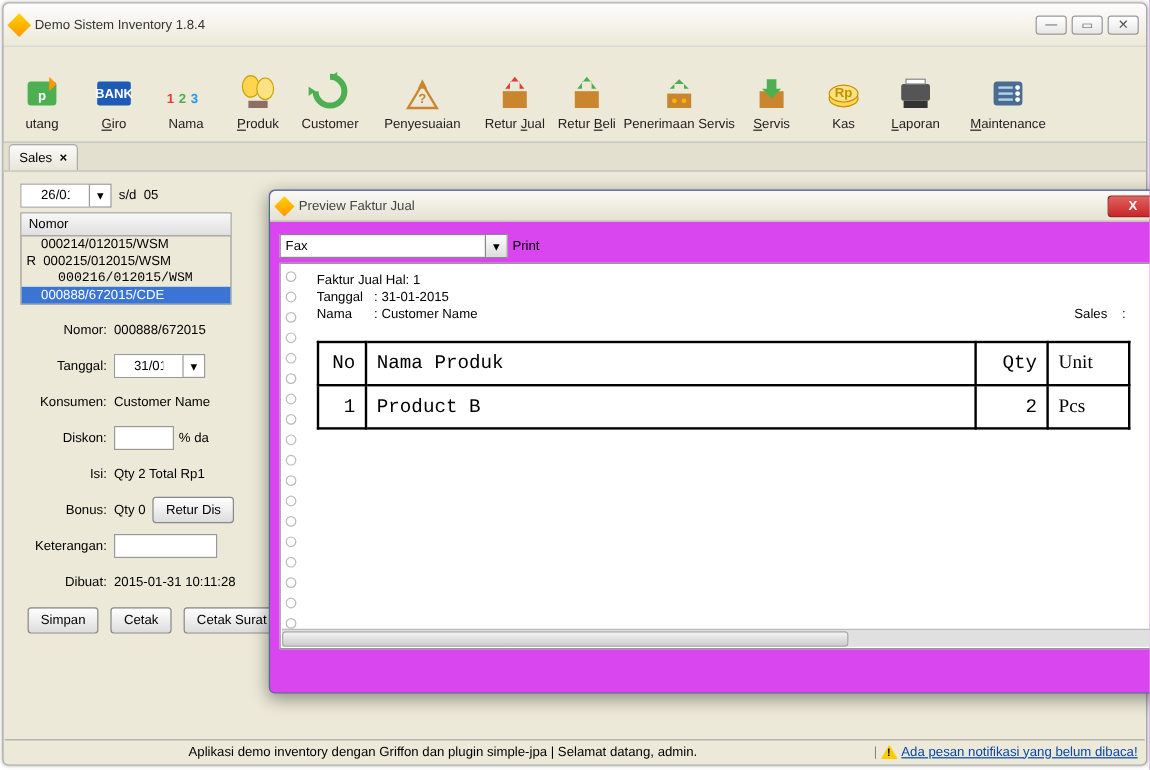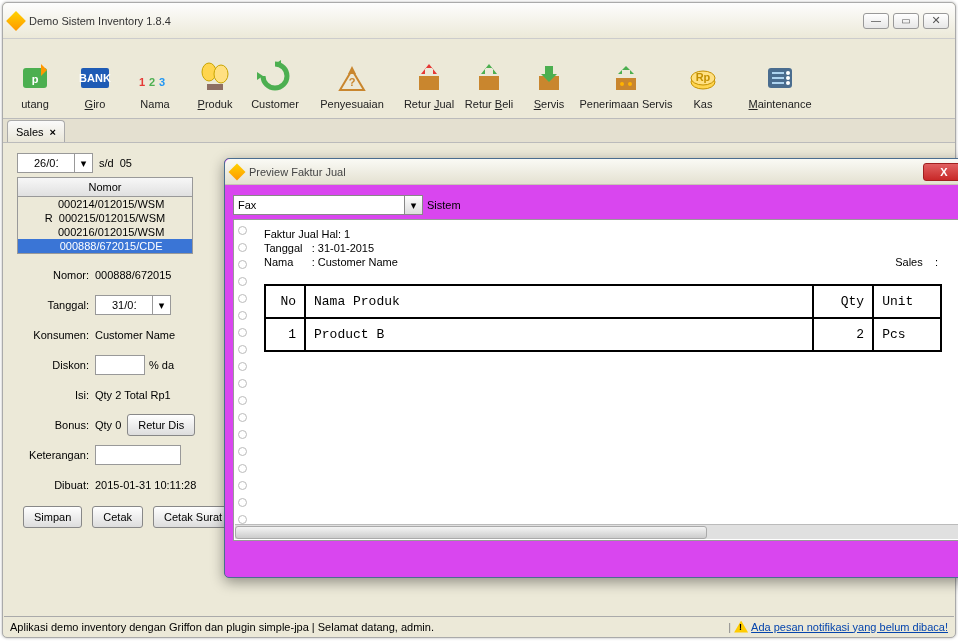--- a/index.html
+++ b/index.html
@@ -28,35 +28,35 @@
 .tab .tclose { font-weight:bold; cursor:pointer; }
 
 
 .content { padding: 10px 14px; }
 .filter-row { display:flex; align-items:center; gap:6px; margin-bottom: 4px; }
 .date-box { display:inline-flex; border:1px solid #999; background:#fff; height:20px; }
 .date-box input { border:none; width:56px; padding: 2px 16px; }
 .date-box .dd { width:18px; border-left:1px solid #999; display:flex; align-items:center; justify-content:center; cursor:pointer; }
 
 
-.listbox { border:1px solid #999; width: 176px; text-align: center; }
+.listbox { border:1px solid #999; width: 176px; }
 .listbox .hd { background: linear-gradient(#f7f7f7,#e0e0e0); padding:3px 6px; border-bottom:1px solid #999; }
 .listbox .row { padding:1px 4px; cursor:pointer; }
 .listbox .row.sel { background:#3a75d6; color:#fff; }
 
 
 .form { margin-top: 6px; }
 .form .frow { display:flex; align-items:center; height: 30px; }
 .form .flab { width: 78px; text-align:right; padding-right: 6px; }
 .txt { border:1px solid #999; background:#fff; height:20px; padding:2px 4px; width: 86px; }
 .btn { height:22px; padding:0 10px; border:1px solid #888; border-radius:3px; background: linear-gradient(#fff,#ddd); cursor:pointer; }
 
 .action-row { display:flex; gap:10px; margin-top: 6px; padding-left: 6px; }
 
-.status-bar { position:absolute; bottom:1px; left:1px; right:1px; height:20px; border-top:1px solid #aaa; background:#ece9d8; display:flex; align-items:center; padding:0 6px; }
+.status-bar { position:absolute; bottom:1px; left:1px; right:1px; height:20px; border-top:1px solid #aaa; background:#ece9d8; display:flex; align-items:center; padding:0 6px;text-align:center; }
 .status-bar .left { flex: 1; }
 .status-bar .notif { color:#0645AD; text-decoration:underline; cursor:pointer; display:flex; align-items:center; gap:3px; }
 .status-bar .notif .warn-ic { width:14px; height:12px; background:#ffcc00; clip-path: polygon(50% 0, 100% 100%, 0 100%); display:inline-block; position:relative; }
 .status-bar .notif .warn-ic::after { content:"!"; position:absolute; left:5px; top:1px; font-size:9px; font-weight:bold; color:#000; }
 
 
 .preview-window { position:absolute; top:158px; left:192px; width:748px; height:420px; border:1px solid #4a6d8f; border-radius: 5px; background:#d946ef; box-shadow: 0 4px 14px rgba(0,0,0,0.4); margin-left: 32px; }
 .preview-title { height: 26px; display:flex; align-items:center; padding: 0 6px; background: linear-gradient(#fafaf5,#e4e1d1); border-radius:5px 5px 0 0; border-bottom:1px solid #c8c4b4; }
 .preview-title .app-icon { width:12px; height:12px; background: linear-gradient(135deg,#ffd200,#ff9800); transform: rotate(45deg); margin-right:6px; }
 .preview-title .ptitle { flex:1; color:#444; filter: blur(0.3px); }
@@ -69,25 +69,25 @@
 .combo .cval { flex:1; padding:0 4px; }
 .combo .carrow { width:18px; height:100%; border-left:1px solid #888; display:flex; align-items:center; justify-content:center; background: linear-gradient(#fefefe,#ddd); }
 
 .document { position:relative; background:#fff; border:1px solid #999; height: 322px; overflow:hidden; }
 .document .punch { position:absolute; left:4px; top:0; bottom:0; width:12px; display:flex; flex-direction:column; gap:8px; padding-top:6px; }
 .document .punch span { width:9px; height:9px; border:1px solid #bbb; border-radius:50%; }
 .doc-inner { margin-left: 24px; padding: 8px 6px; font-family: "Courier New", monospace; font-size: 16px; }
 .doc-inner .line { white-space: pre; margin-bottom: 2px; }
 .doc-inner .rightcol { position:absolute; right:18px; }
 .doc-table { border-collapse: collapse; margin-top: 16px; width: 98%; }
-.doc-table td, .doc-table th { border:2px solid #000; padding: 8px 8px; font-family:"Courier New",monospace; font-size:13px; }
+.doc-table td, .doc-table th { border:2px solid #000; padding: 8px 8px; font-family:"Courier New",monospace; font-size:16px; }
 .doc-table th { font-weight:normal; text-align:left; }
 .doc-table .num { text-align:right; width:40px; }
 .doc-table .qty { text-align:right; width:60px; }
-.doc-table .unit { width:68px; }
+.doc-table .unit { width:68px;font-family:Liberation Serif, serif; }
 
 .hscroll { position:absolute; left:1px; right:1px; bottom:1px; height:15px; background:#e0e0e0; border-top:1px solid #bbb; }
 .hscroll .thumb { position:absolute; left:0px; top:1px; height:13px; width:65%; background: linear-gradient(#f4f4f4,#ccc); border:1px solid #aaa; border-radius:3px; }
 
 
 svg { display:block; }
 </style>
 </head>
 <body>
 
@@ -173,49 +173,59 @@
       </div>
       <div class="tool">
         <div class="ic">
           <svg width="36" height="36">
             <rect x="8" y="16" width="20" height="14" fill="#c9862e"></rect>
             <path d="M18 4 L10 14 L14 14 L14 8 L22 8 L22 14 L26 14 Z" fill="#4caf50"></path>
           </svg>
         </div>
         <div class="lbl">Retur <span class="u">B</span>eli</div>
       </div>
-      <div class="tool">
-        <div class="ic">
-          <svg width="36" height="36">
-            <rect x="8" y="16" width="20" height="14" fill="#c9862e"></rect>
-            <path d="M14 6 L22 6 L22 14 L26 14 L18 22 L10 14 L14 14 Z" fill="#4caf50"></path>
-          </svg>
-        </div>
-        <div class="lbl"><span class="u">S</span>ervis</div>
-      </div>
       <div class="tool wide">
         <div class="ic">
           <svg width="36" height="36">
             <rect x="8" y="18" width="20" height="12" fill="#c9862e"></rect>
             <path d="M10 14 L18 6 L26 14 L22 14 L22 10 L14 10 L14 14 Z" fill="#4caf50"></path>
             <circle cx="14" cy="24" r="2" fill="#ffb300"></circle>
             <circle cx="22" cy="24" r="2" fill="#ffb300"></circle>
           </svg>
         </div>
         <div class="lbl">Penerimaan Servis</div>
       </div>
       <div class="tool">
         <div class="ic">
           <svg width="36" height="36">
+            <rect x="8" y="16" width="20" height="14" fill="#c9862e"></rect>
+            <path d="M14 6 L22 6 L22 14 L26 14 L18 22 L10 14 L14 14 Z" fill="#4caf50"></path>
+          </svg>
+        </div>
+        <div class="lbl"><span class="u">S</span>ervis</div>
+      </div>
+      <div class="tool">
+        <div class="ic">
+          <svg width="36" height="36">
             <ellipse cx="18" cy="22" rx="12" ry="7" fill="#ffd54f" stroke="#c49000"></ellipse>
             <ellipse cx="18" cy="18" rx="12" ry="7" fill="#ffe082" stroke="#c49000"></ellipse>
             <text x="18" y="21" text-anchor="middle" font-size="10" fill="#c49000" font-weight="bold">Rp</text>
           </svg>
         </div>
         <div class="lbl">Kas</div>
+      </div>
+      <div class="tool">
+        <div class="ic">
+          <svg width="36" height="36">
+            <rect x="6" y="10" width="24" height="14" rx="2" fill="#555"></rect>
+            <rect x="8" y="24" width="20" height="6" fill="#333"></rect>
+            <rect x="10" y="6" width="16" height="4" fill="#fff" stroke="#888"></rect>
+          </svg>
+        </div>
+        <div class="lbl"><span class="u">L</span>aporan</div>
       </div>
       <div class="tool wide">
         <div class="ic">
           <svg width="36" height="36">
             <rect x="6" y="8" width="24" height="20" rx="3" fill="#4a6d8f"></rect>
             <rect x="10" y="12" width="12" height="2" fill="#aed4f0"></rect>
             <rect x="10" y="17" width="12" height="2" fill="#aed4f0"></rect>
             <rect x="10" y="22" width="12" height="2" fill="#aed4f0"></rect>
             <circle cx="26" cy="13" r="2" fill="#fff"></circle>
             <circle cx="26" cy="18" r="2" fill="#fff"></circle>
@@ -241,21 +251,21 @@
       </div>
       <span>s/d</span>
       <span>05</span>
     </div>
 
     <div class="listbox">
       <div class="hd">Nomor</div>
       <div id="list-rows">
           <div class="row" style="white-space: pre;">    000214/012015/WSM</div>
           <div class="row" style="white-space: pre;">R  000215/012015/WSM</div>
-          <div class="row" style="white-space: pre;">    000216/012015/WSM</div>
+          <div class="row" style="white-space: pre; font-family: Liberation Mono, monospace;">    000216/012015/WSM</div>
           <div class="row sel" style="white-space: pre;">    000888/672015/CDE</div>
         </div>
     </div>
 
     <div class="form">
       <div class="frow">
           <div class="flab">Nomor:</div>
           <span>000888/672015</span>
         </div>
       <div class="frow">
@@ -318,21 +328,21 @@
     <div class="app-icon"></div>
     <div class="ptitle">Preview Faktur Jual</div>
     <div class="xbtn">X</div>
   </div>
   <div class="preview-body">
     <div class="combo-row">
       <div class="combo">
         <span class="cval">Fax</span>
         <span class="carrow">▾</span>
       </div>
-      <span style="cursor:pointer">Sistem</span>
+      <span style="cursor:pointer">Print</span>
     </div>
 
     <div class="document">
       <div class="punch">
         <span></span>
           <span></span>
           <span></span>
           <span></span>
           <span></span>
           <span></span>

